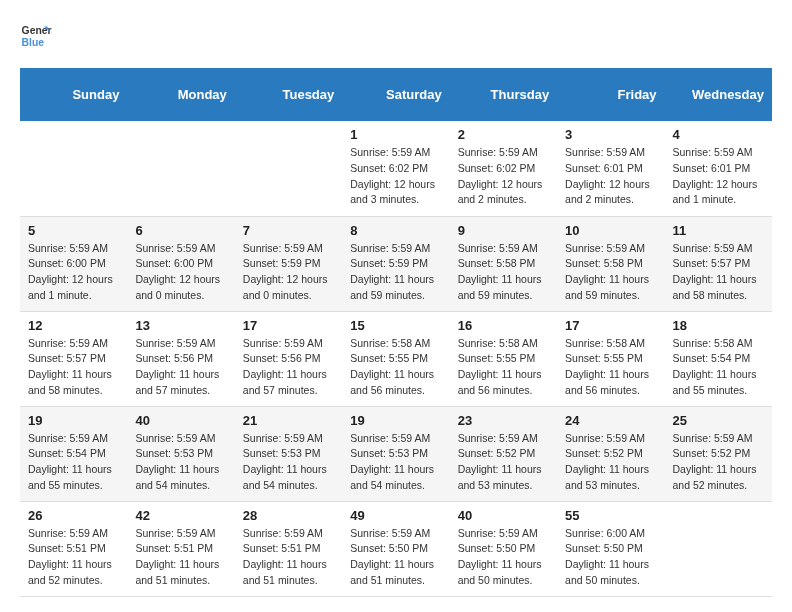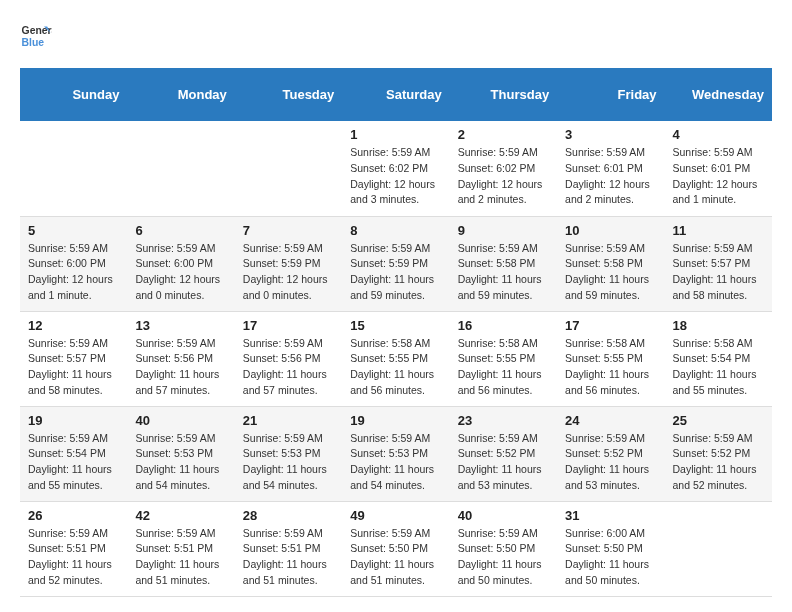--- a/index.html
+++ b/index.html
@@ -325,21 +325,21 @@
 and 51 minutes.</div>
         </td>
         <td>
           <div class="day-number">40</div>
           <div class="day-info" style="white-space: pre-line;">Sunrise: 5:59 AM
 Sunset: 5:50 PM
 Daylight: 11 hours
 and 50 minutes.</div>
         </td>
         <td>
-          <div class="day-number">31</div>
+          <div class="day-number">55</div>
           <div class="day-info" style="white-space: pre-line;">Sunrise: 6:00 AM
 Sunset: 5:50 PM
 Daylight: 11 hours
 and 50 minutes.</div>
         </td>
         <td></td>
       </tr>
     </tbody>
 </table>
 

